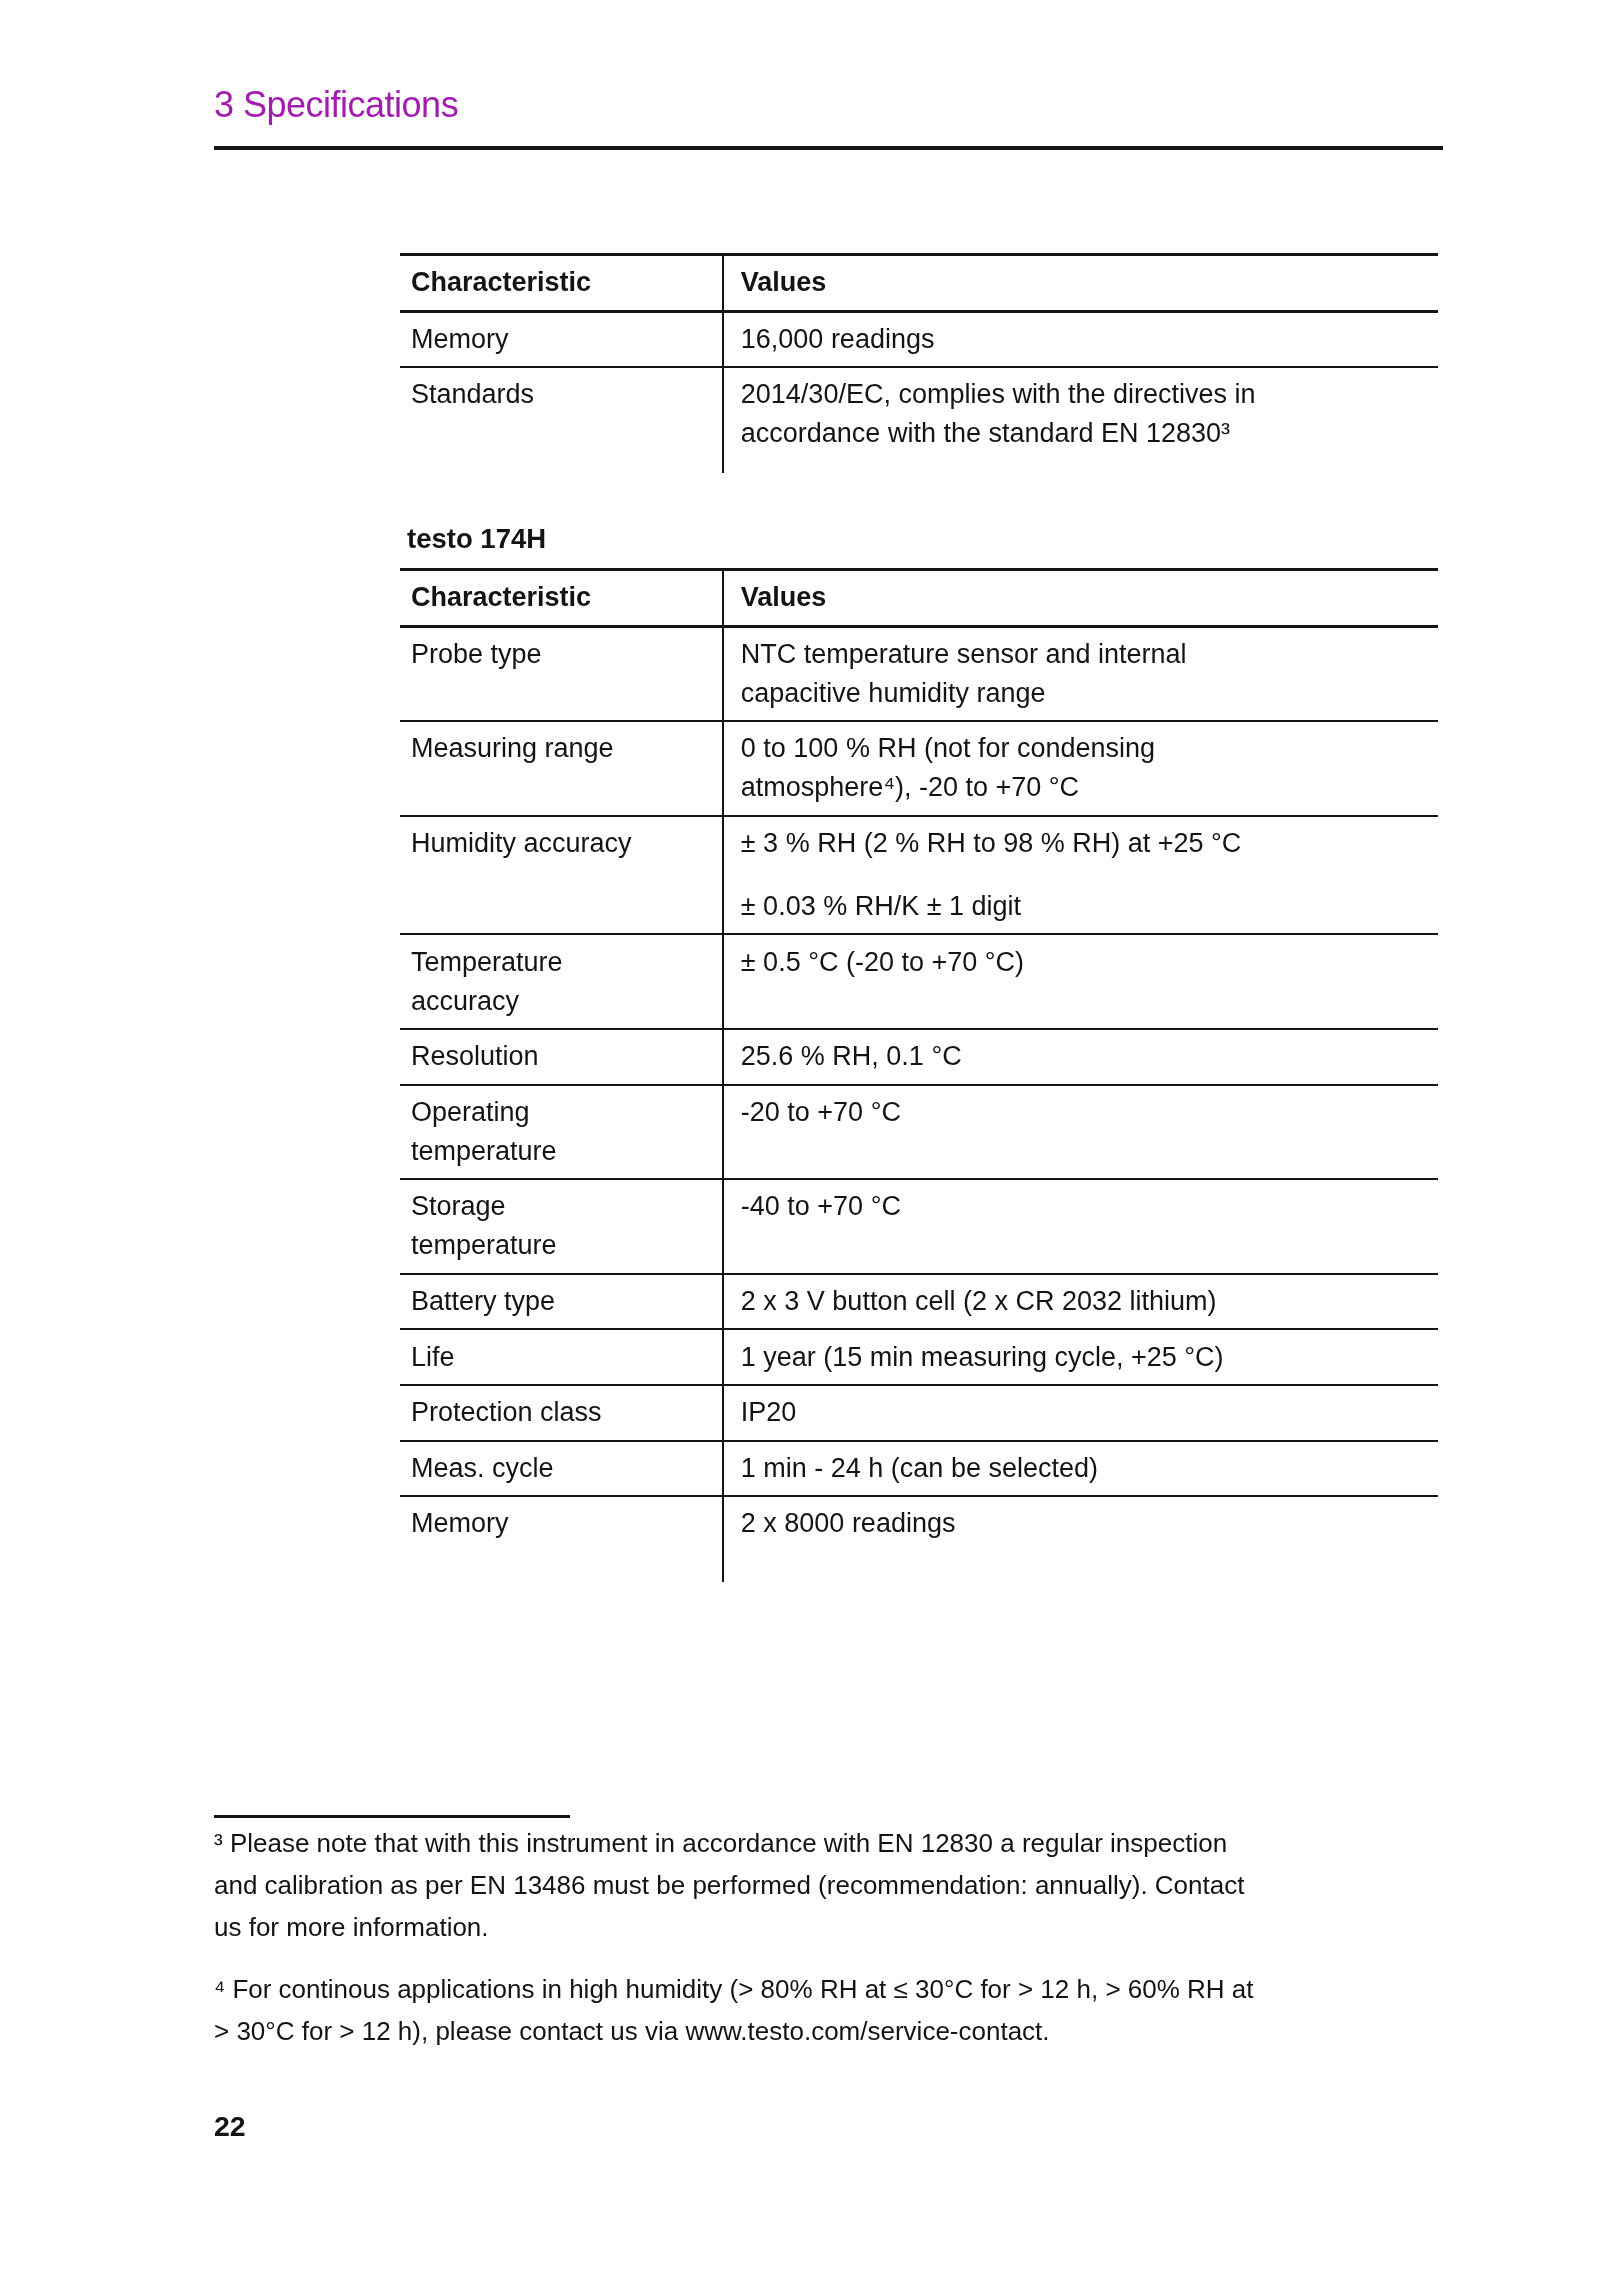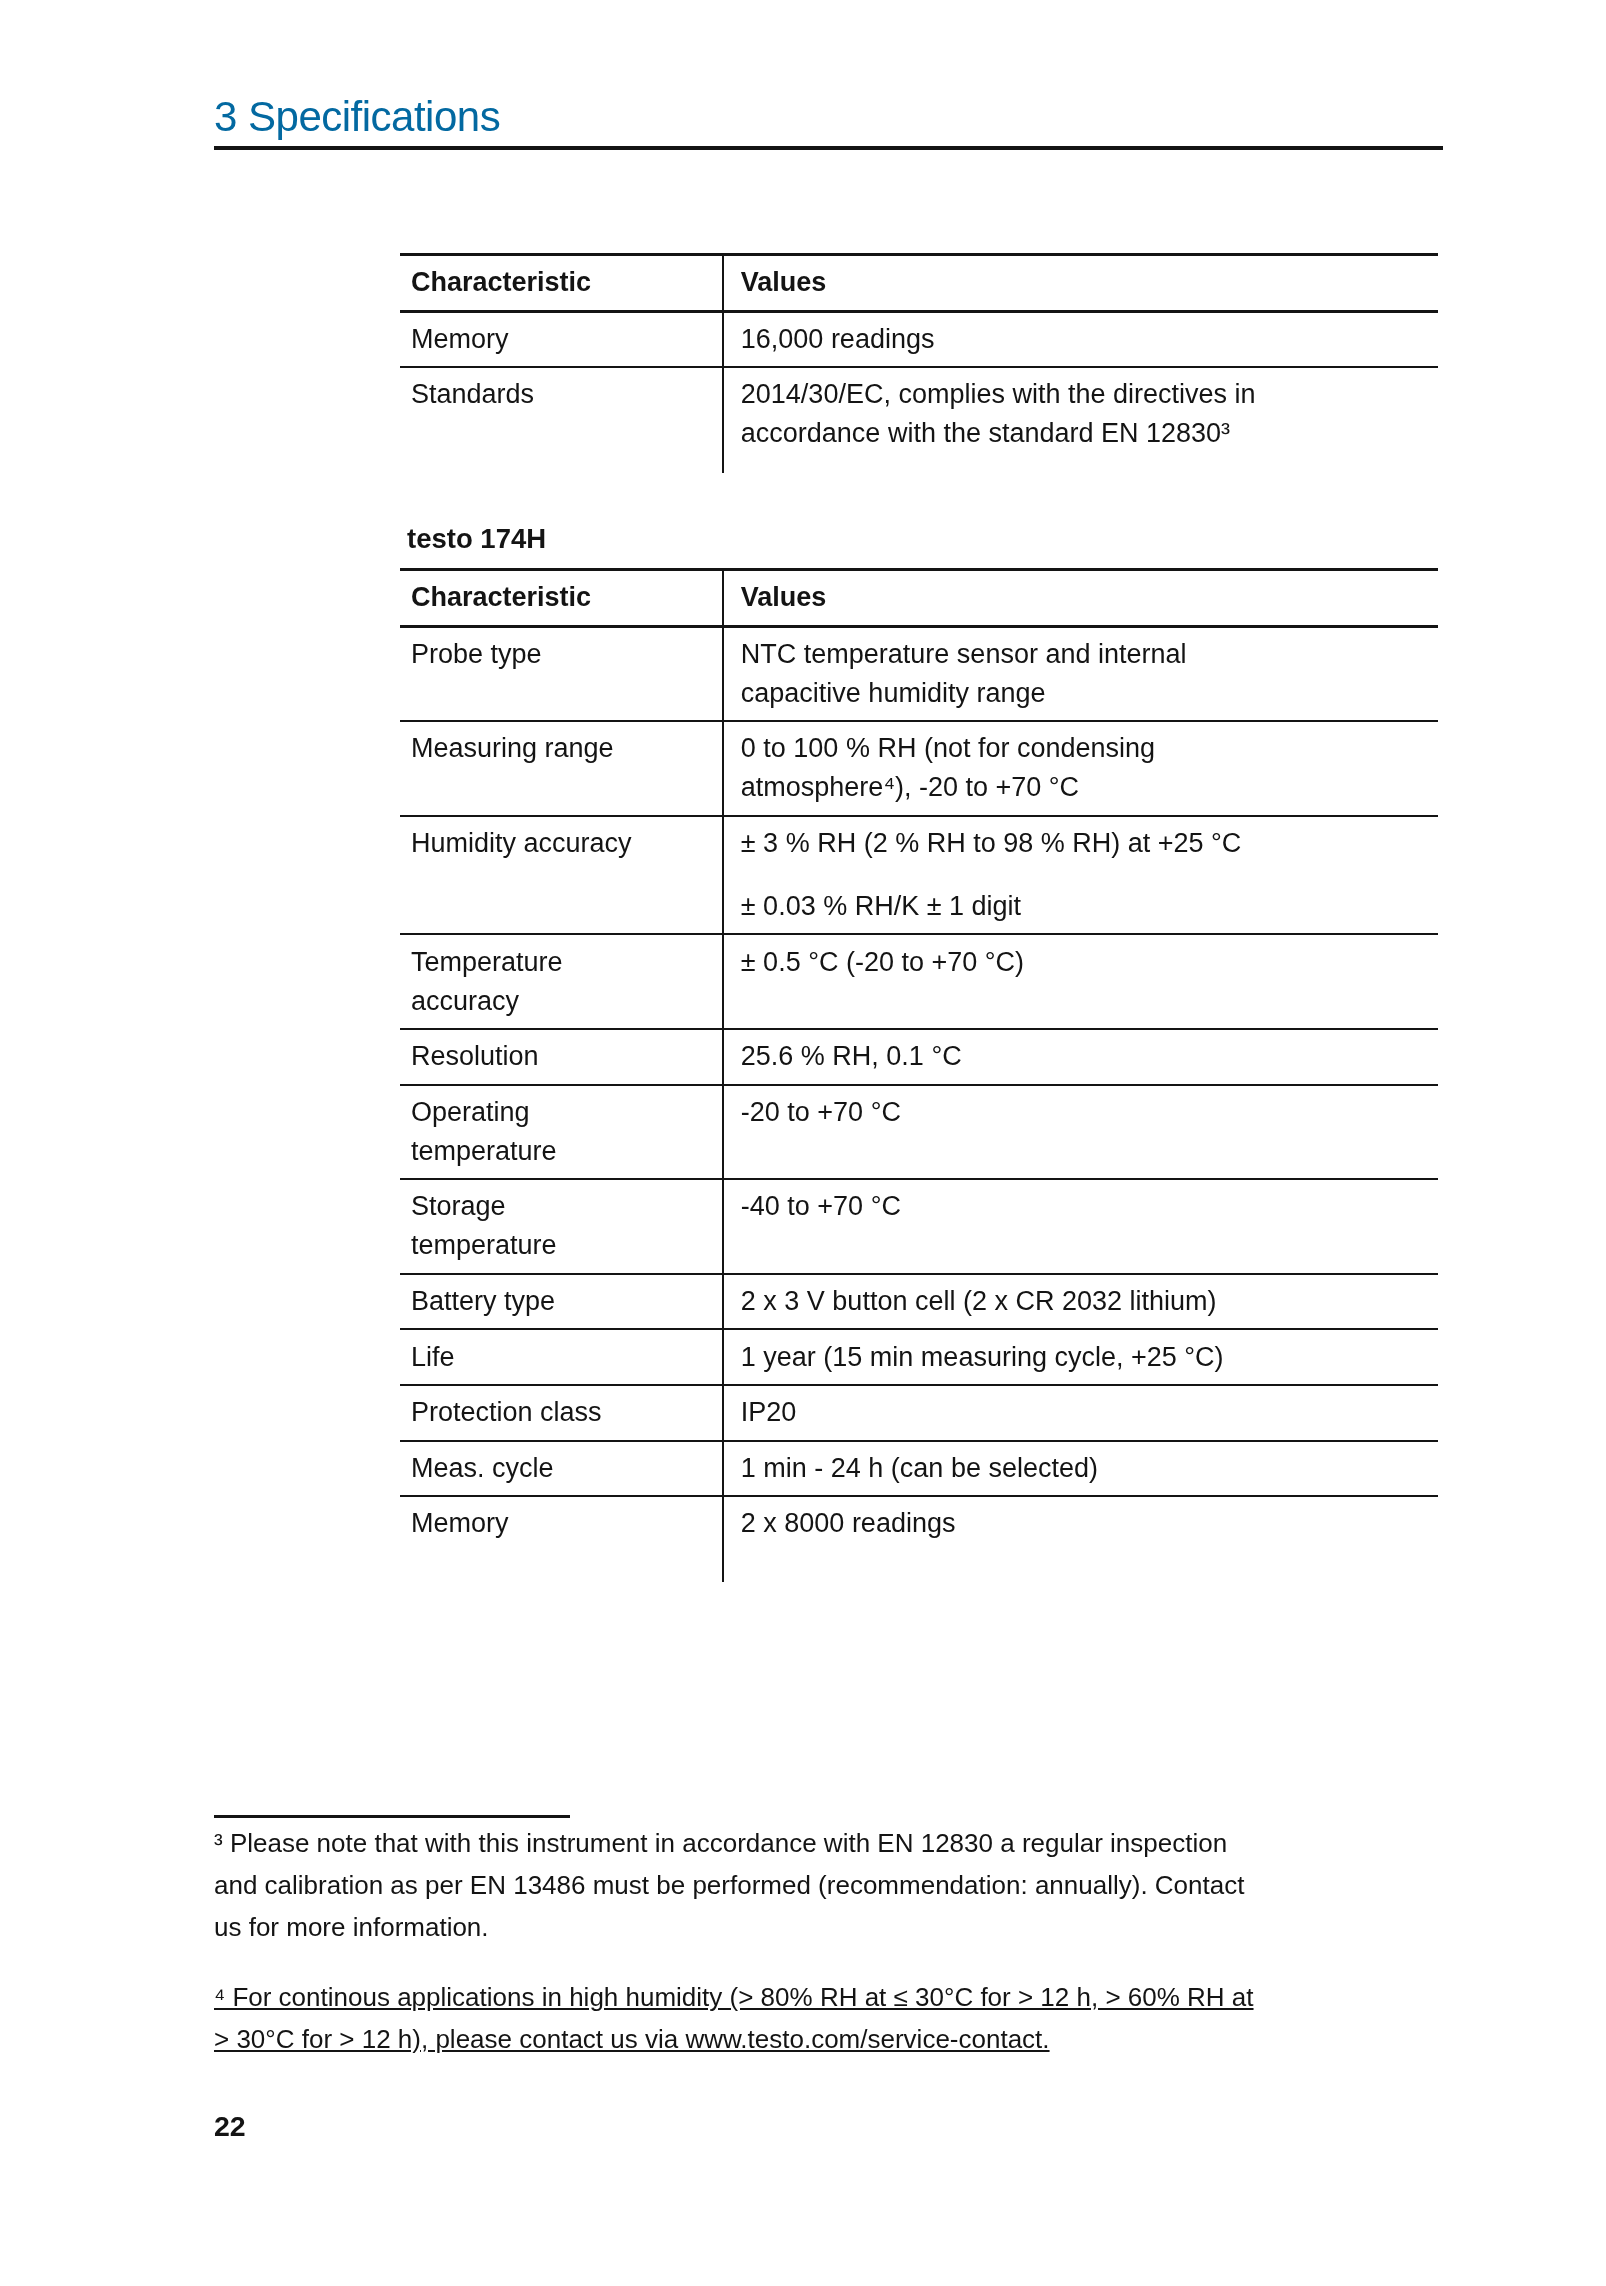--- a/index.html
+++ b/index.html
@@ -7,23 +7,23 @@
     position:relative;
     width:1606px; height:2287px;
     margin:0 auto;
     background:#ffffff;
     color:#141414;
     font-family:"Liberation Sans", sans-serif;
     overflow:hidden;
   }
   
   .section-title {
-    position:absolute; left:214px; top:93px;
-    margin:0; font-size:42px; font-weight:400; letter-spacing:-0.5px;
-    color:#0369a1;
+    position:absolute; left:214px; top:84px;
+    margin:0; font-size:36px; font-weight:400; letter-spacing:-0.5px;
+    color:#a21caf;
   }
   .header-rule {
     position:absolute; left:214px; top:146px;
     width:1229px; height:3.7px; background:#141414;
   }
   
   .spec-table {
     position:absolute; left:400px;
     width:1038px;
     border-collapse:collapse; table-layout:fixed;
@@ -57,21 +57,21 @@
   }
   
   .fn-sep {
     position:absolute; left:214px; top:1815px;
     width:356px; height:2.8px; background:#141414;
   }
   .footnotes {
     position:absolute; left:214px; top:1822px;
     font-size:26px; line-height:42px; color:#141414;
   }
-  .footnote + .footnote { margin-top:28px;text-decoration:underline; }
+  .footnote + .footnote { margin-top:20px; }
   .fn-line { white-space:nowrap; }
   
   .page-num {
     position:absolute; left:214px; top:2110px;
     font-size:28.5px; font-weight:bold; color:#141414;
   }
 </style>
 </head>
 <body>
 

